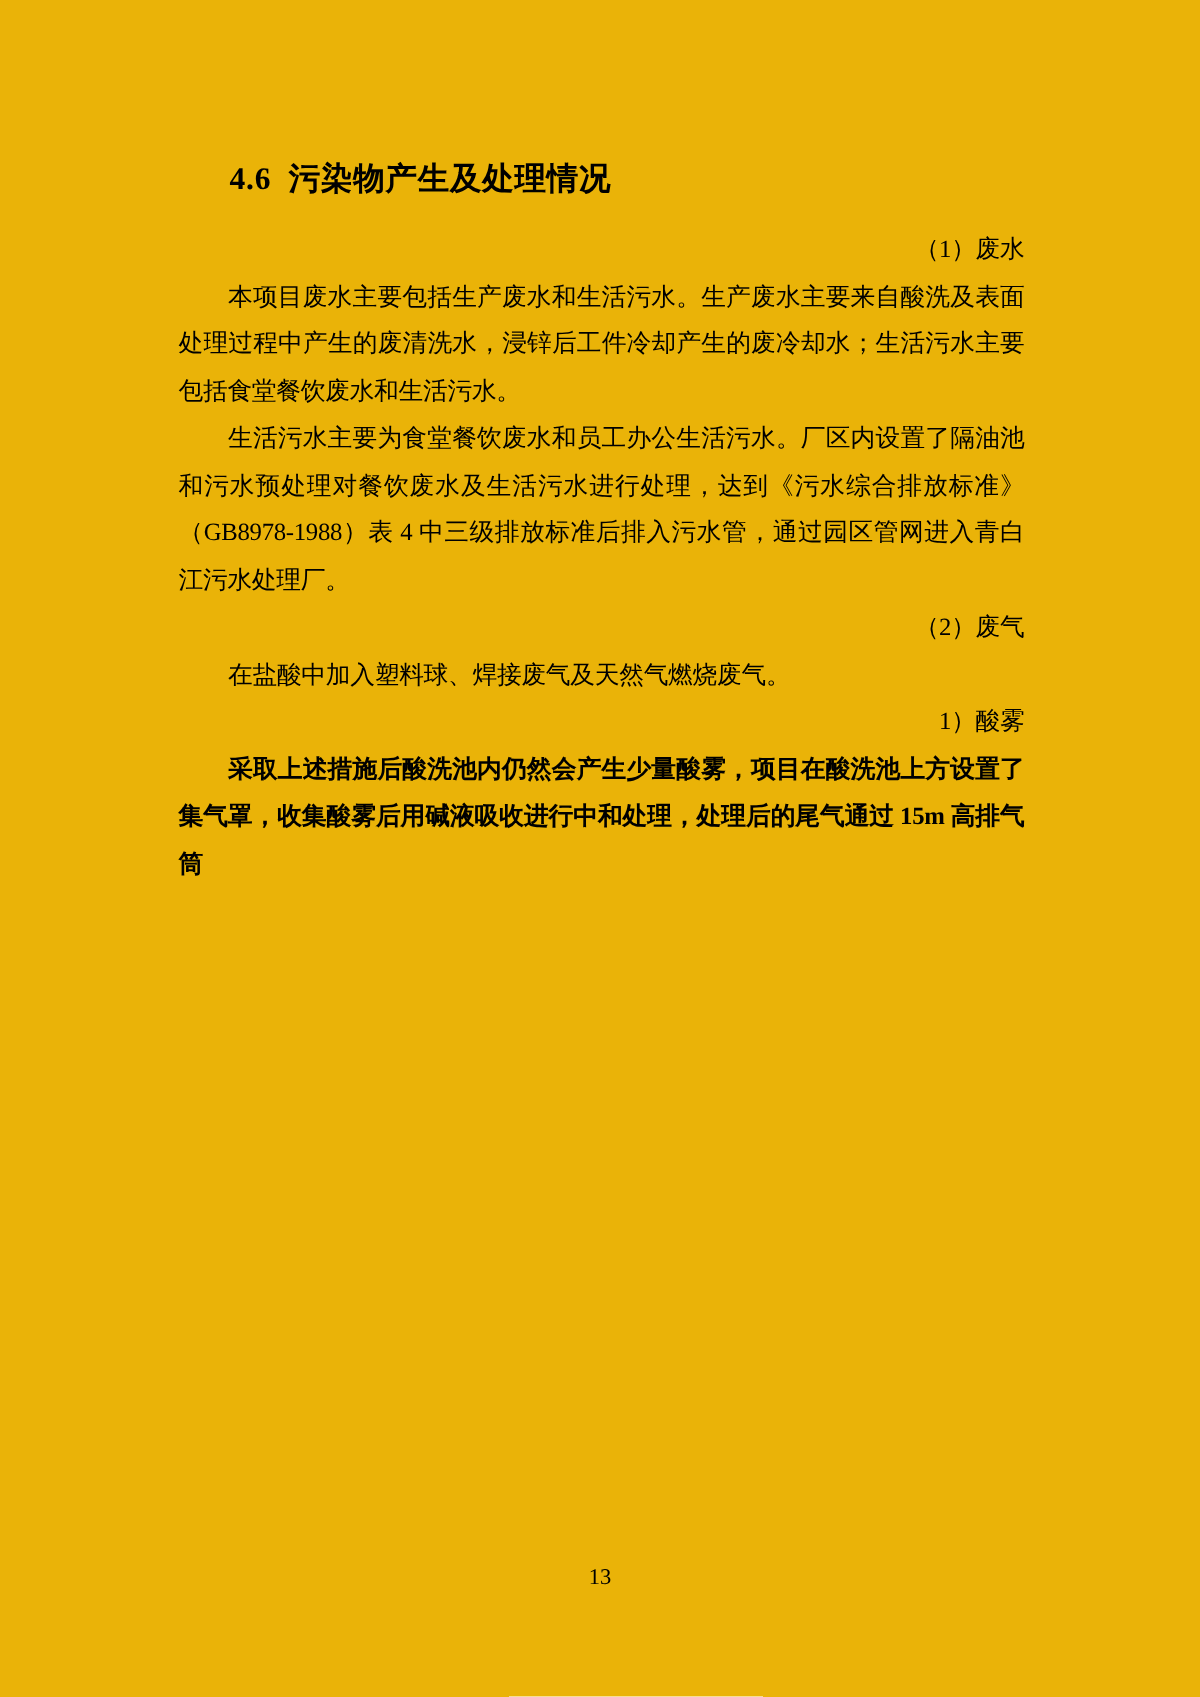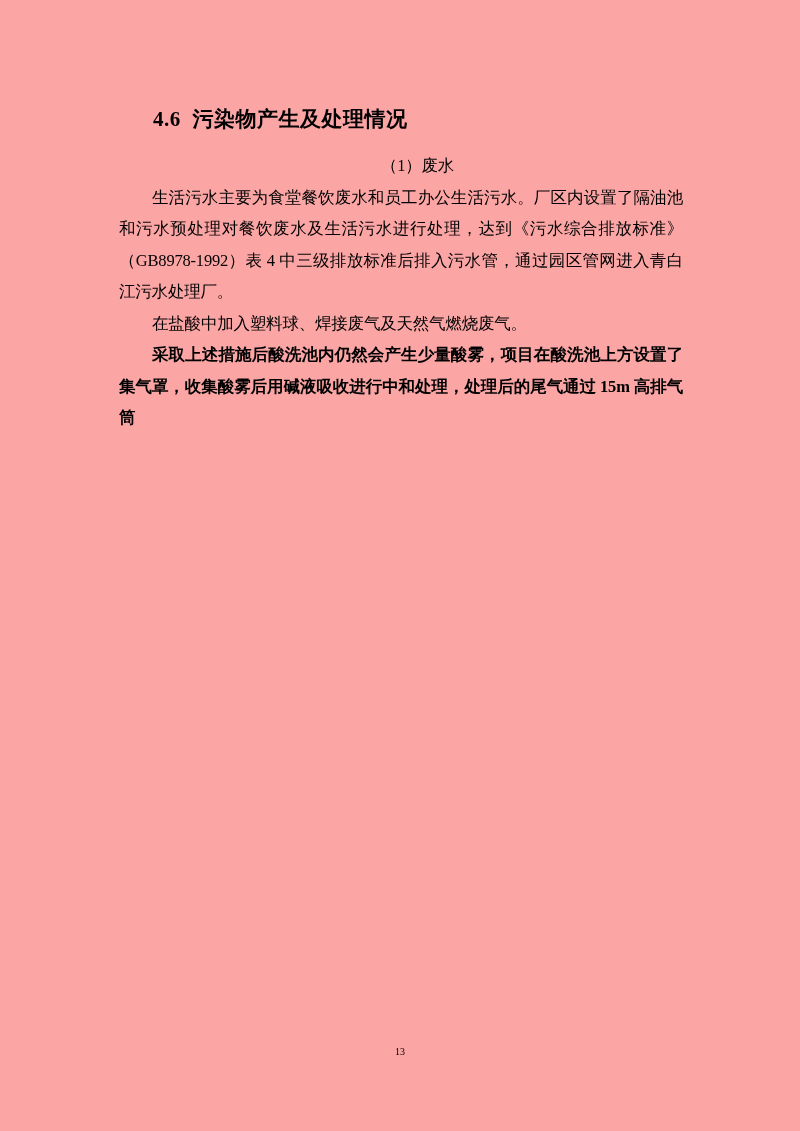--- a/index.html
+++ b/index.html
@@ -1,21 +1,21 @@
 <!DOCTYPE html>
 <html><head>
 <meta charset="utf-8">
 <style>
   * { margin: 0; padding: 0; box-sizing: border-box; }
   html, body { background: #ffffff; }
   .page {
     position: relative;
     width: 800px;
     height: 1131px;
-    background: #fca5a5;
+    background: #eab308;
     color: #000000;
     font-family: "Liberation Serif", "DejaVu Serif", serif;
     overflow: hidden;
   }
   .content {
     position: absolute;
     left: 119px;
     top: 104px;
     width: 564px;
   }
@@ -33,51 +33,54 @@
     font-size: 16.5px;
     line-height: 31.5px;
     letter-spacing: -0.2px;
     text-indent: 2em;
   }
   .block.paragraph {
     text-align: justify;
     text-justify: inter-ideograph;
   }
   .block.subheading {
-    text-align: center;
+    text-align: right;
   }
   .block.fill-last {
     text-align-last: justify;
     font-weight: bold;
   }
   .page-number {
     position: absolute;
     left: 0;
     right: 0;
     top: 1044px;
     text-align: center;
-    font-size: 10px;
+    font-size: 15px;
     line-height: 16px;
   }
 </style>
 </head>
 <body>
 
 <div class="page">
   <div class="content">
 
     <h2 class="doc-heading">4.6 污染物产生及处理情况</h2>
 
     <p class="block subheading">（1）废水</p>
+    <p class="block paragraph">本项目废水主要包括生产废水和生活污水。生产废水主要来自酸洗及表面处理过程中产生的废清洗水，浸锌后工件冷却产生的废冷却水；生活污水主要包括食堂餐饮废水和生活污水。</p>
 
 
 
-    <p class="block paragraph">生活污水主要为食堂餐饮废水和员工办公生活污水。厂区内设置了隔油池和污水预处理对餐饮废水及生活污水进行处理，达到《污水综合排放标准》（GB8978-1992）表 4 中三级排放标准后排入污水管，通过园区管网进入青白江污水处理厂。</p>
+    <p class="block paragraph">生活污水主要为食堂餐饮废水和员工办公生活污水。厂区内设置了隔油池和污水预处理对餐饮废水及生活污水进行处理，达到《污水综合排放标准》（GB8978-1988）表 4 中三级排放标准后排入污水管，通过园区管网进入青白江污水处理厂。</p>
 
+    <p class="block subheading">（2）废气</p>
     <p class="block paragraph">在盐酸中加入塑料球、焊接废气及天然气燃烧废气。</p>
 
+    <p class="block subheading">1）酸雾</p>
 
     <p class="block paragraph fill-last">采取上述措施后酸洗池内仍然会产生少量酸雾，项目在酸洗池上方设置了集气罩，收集酸雾后用碱液吸收进行中和处理，处理后的尾气通过 15m 高排气筒</p>
 
   </div>
 
   <div class="page-number">13</div>
 </div>
 
 </body></html>

